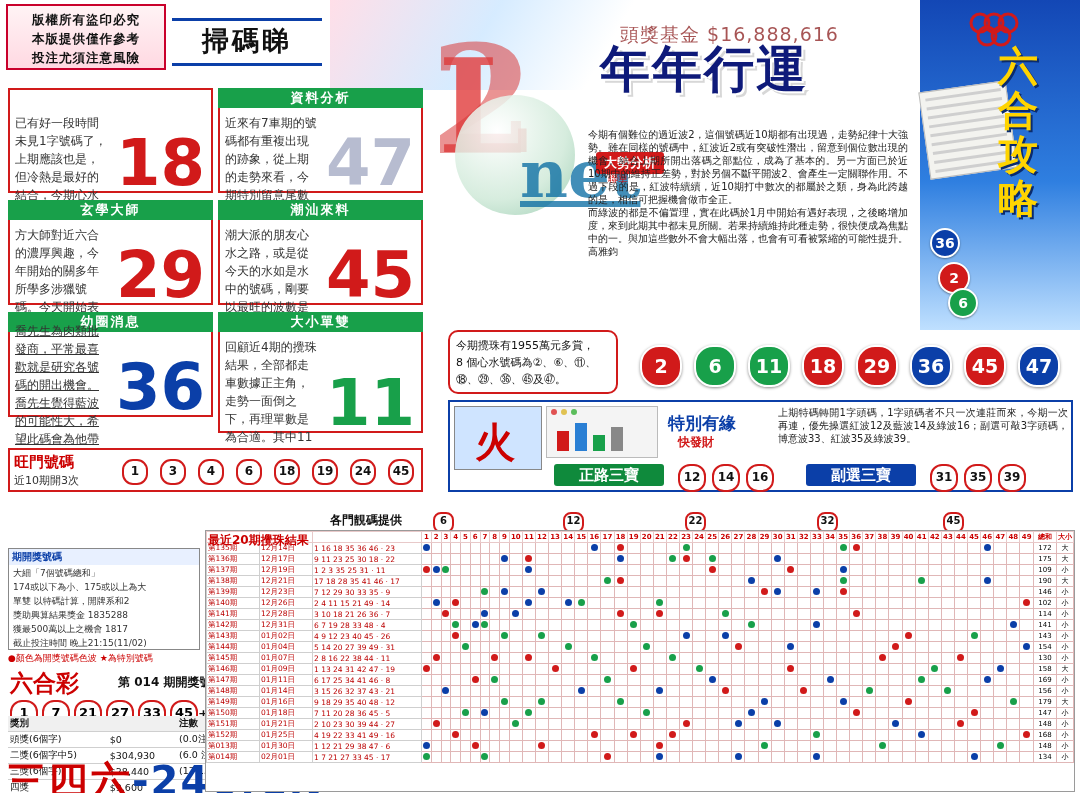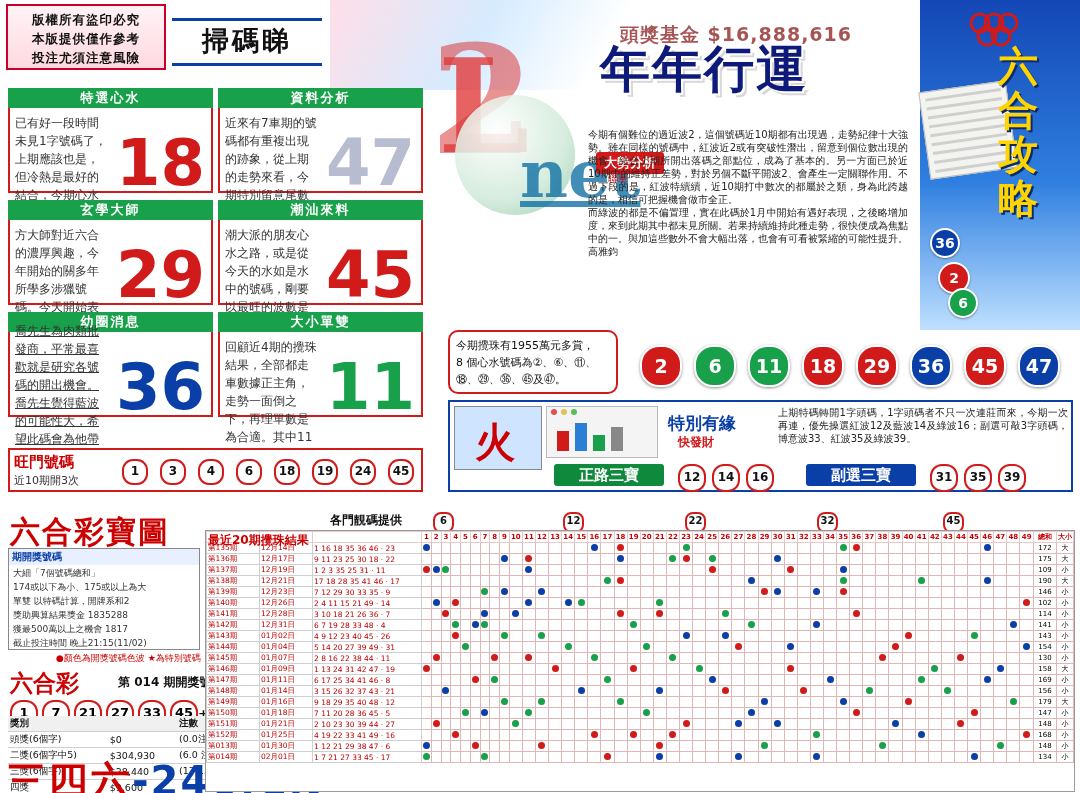--- a/index.html
+++ b/index.html
@@ -18,21 +18,21 @@
   .scan{position:absolute;left:172px;top:18px;width:150px;height:42px;
     border-top:3px solid #0b3fa8;border-bottom:3px solid #0b3fa8;}
   .scan span{display:block;text-align:center;font-size:27px;font-weight:bold;color:#111;line-height:40px;letter-spacing:3px;}
   .hdr-wash{position:absolute;left:330px;top:0;width:330px;height:90px;
     background:linear-gradient(120deg,#ffd9e4,#cfe8ff 45%,#ffffff 80%);opacity:.85;}
 
   
   .bigtitle{position:absolute;left:600px;top:36px;width:310px;height:62px;
     font-size:50px;font-weight:bold;color:#0e1a7a;letter-spacing:2px;
     text-shadow:2px 2px 0 #fff, 4px 4px 0 #d7d7d7;}
-  .topnum{position:absolute;left:620px;top:22px;font-size:19px;color:#8a1c1c;font-weight:bold;letter-spacing:1px;opacity:.75;}
+  .topnum{position:absolute;left:620px;top:22px;font-size:19px;color:#8a1c1c;font-weight:normal;letter-spacing:1px;opacity:.75;}
   .ghost2{position:absolute;left:430px;top:12px;font-size:150px;font-weight:bold;color:#d93b3b;opacity:.55;font-family:"DejaVu Serif","Liberation Serif",serif;}
   .ghostL{position:absolute;left:438px;top:30px;font-size:130px;font-weight:bold;color:#e23b3b;opacity:.8;font-family:"DejaVu Serif","Liberation Serif",serif;}
   .ghostcircle{position:absolute;left:455px;top:95px;width:120px;height:120px;border-radius:60px;
     background:radial-gradient(circle at 35% 30%,#ffffff,#cfe9d8 60%,#8fc6a8);opacity:.85;}
   .ghostnet{position:absolute;left:520px;top:135px;font-size:66px;font-weight:bold;color:#0369a1;opacity:.75;font-family:"DejaVu Serif","Liberation Serif",serif;text-decoration:underline;}
 
   
   .tr-box{position:absolute;left:920px;top:0;width:160px;height:330px;
     background:linear-gradient(180deg,#1347b5,#2f7fe0 55%,#bfe0ff);}
   .tr-title{position:absolute;left:985px;top:44px;width:66px;
@@ -146,21 +146,20 @@
     <svg width="56" height="40" viewBox="0 0 56 40">
       <circle cx="14" cy="13" r="9" fill="none" stroke="#d11a1a" stroke-width="3"></circle>
       <circle cx="28" cy="13" r="9" fill="none" stroke="#d11a1a" stroke-width="3"></circle>
       <circle cx="42" cy="13" r="9" fill="none" stroke="#d11a1a" stroke-width="3"></circle>
       <circle cx="21" cy="26" r="9" fill="none" stroke="#d11a1a" stroke-width="3"></circle>
       <circle cx="35" cy="26" r="9" fill="none" stroke="#d11a1a" stroke-width="3"></circle>
     </svg>
   </div>
 
   <div class="card" style="left:8px;top:88px;width:205px;height:105px;">
-    <div class="cap">特選心水</div>
     <div class="txt" style="top:24px;">已有好一段時間未見1字號碼了，上期應該也是，但冷熱是最好的結合，今期心水旺的紀律是，今年把握著數字上的奧秘，主角為。</div>
     <div class="bignum" style="color:#d11a1a;">18</div>
   </div>
   <div class="card" style="left:218px;top:88px;width:205px;height:105px;">
     <div class="cap">資料分析</div>
     <div class="txt" style="top:24px;">近來有7車期的號碼都有重複出現的跡象，從上期的走勢來看，今期特別留意尾數及中段數字的組合變化，建議參考。</div>
     <div class="bignum" style="color:#b7bcd0;">47</div>
   </div>
   <div class="card" style="left:8px;top:200px;width:205px;height:105px;">
     <div class="cap">玄學大師</div>
@@ -170,21 +169,21 @@
   <div class="card" style="left:218px;top:200px;width:205px;height:105px;">
     <div class="cap">潮汕來料</div>
     <div class="txt" style="top:24px;">潮大派的朋友心水之路，或是從今天的水如是水中的號碼，剛要以最旺的波數是45，紅波當任要防。</div>
     <div class="bignum" style="color:#d11a1a;">45</div>
   </div>
   <div class="card" style="left:8px;top:312px;width:205px;height:105px;">
     <div class="cap">幼圈消息</div>
     <div class="txt" style="top:8px;text-decoration:underline;">喬先生為肉類批發商，平常最喜歡就是研究各號碼的開出機會。喬先生覺得藍波的可能性大，希望此碼會為他帶來巨額獎金。</div>
     <div class="bignum" style="color:#0b3fa8;">36</div>
   </div>
-  <div class="card" style="left:218px;top:312px;width:205px;height:105px;">
+  <div class="card" style="left:218px;top:312px;width:205px;height:121px;">
     <div class="cap">大小單雙</div>
     <div class="txt" style="top:24px;">回顧近4期的攪珠結果，全部都走車數據正主角，走勢一面倒之下，再理單數是為合適。其中11有望大幅身，休息良久不輕重。</div>
     <div class="bignum" style="color:#18a04a;">11</div>
   </div>
 
   <div class="hotbar">
     <div class="lbl">旺門號碼</div>
     <div class="sub">近10期開3次</div>
     <div class="miniball" style="left:112px;top:9px;">1</div>
     <div class="miniball" style="left:150px;top:9px;">3</div>
@@ -238,31 +237,30 @@
     <div class="greenbar" style="left:104px;top:62px;width:110px;height:22px;font-size:15px;line-height:22px;border-radius:3px;">正路三寶</div>
     <div class="miniball" style="left:228px;top:62px;width:24px;height:24px;border-radius:12px;line-height:22px;">12</div>
     <div class="miniball" style="left:262px;top:62px;width:24px;height:24px;border-radius:12px;line-height:22px;">14</div>
     <div class="miniball" style="left:296px;top:62px;width:24px;height:24px;border-radius:12px;line-height:22px;">16</div>
     <div class="bluebar" style="left:356px;top:62px;width:110px;height:22px;font-size:15px;line-height:22px;border-radius:3px;">副選三寶</div>
     <div class="miniball" style="left:480px;top:62px;width:24px;height:24px;border-radius:12px;line-height:22px;">31</div>
     <div class="miniball" style="left:514px;top:62px;width:24px;height:24px;border-radius:12px;line-height:22px;">35</div>
     <div class="miniball" style="left:548px;top:62px;width:24px;height:24px;border-radius:12px;line-height:22px;">39</div>
   </div>
 
-  <div class="bl-title">六合彩寶圖</div>
   <div class="bl-box">
     <div class="h">期開獎號碼</div>
     <p>大細「7個號碼總和」</p>
     <p>174或以下為小、175或以上為大</p>
     <p>單雙 以特碼計算，開牌系和2</p>
     <p>獎助興算結果獎金 1835288</p>
     <p>獲最500萬以上之機會 1817</p>
     <p>截止投注時間 晚上21:15(11/02)</p>
   </div>
-  <div style="position:absolute;left:8px;top:652px;font-size:9px;color:#c00;margin-left:48px;">●顏色為開獎號碼色波 ★為特別號碼</div>
+  <div style="position:absolute;left:8px;top:652px;font-size:9px;color:#c00;">●顏色為開獎號碼色波 ★為特別號碼</div>
 
   <div class="lc-title">六合彩</div>
   <div class="lc-sub">第 014 期開獎號碼</div>
   <div class="drawball" style="left:10px;top:700px;">1</div>
   <div class="drawball" style="left:42px;top:700px;">7</div>
   <div class="drawball" style="left:74px;top:700px;">21</div>
   <div class="drawball" style="left:106px;top:700px;">27</div>
   <div class="drawball" style="left:138px;top:700px;">33</div>
   <div class="drawball" style="left:170px;top:700px;">45</div>
   <div style="position:absolute;left:198px;top:706px;font-size:13px;font-weight:bold;color:#111;">+</div>

